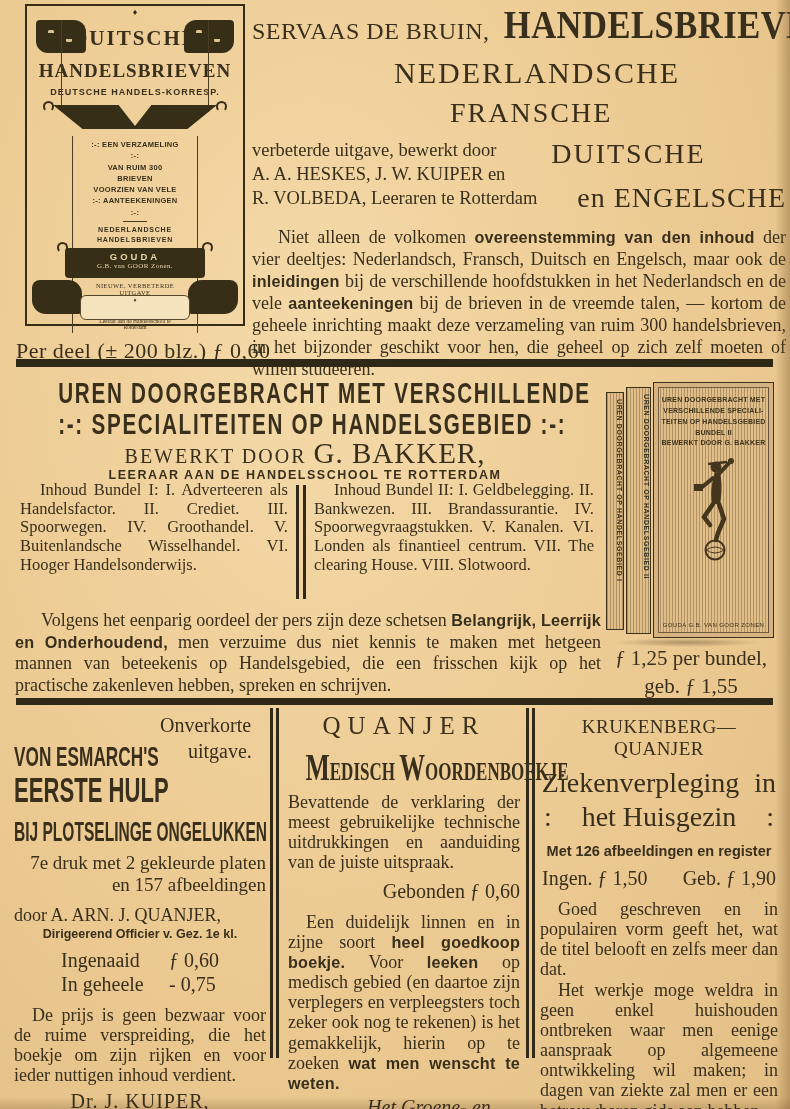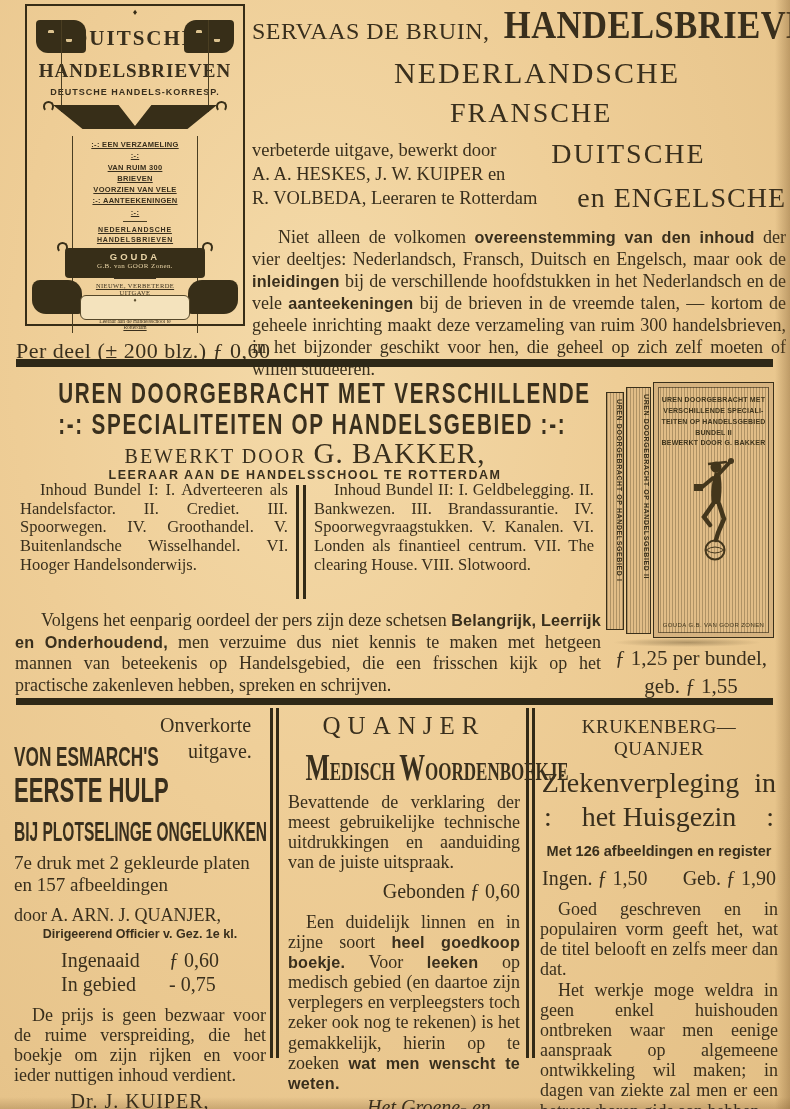--- a/index.html
+++ b/index.html
@@ -29,21 +29,21 @@
   .c-line{position:absolute;top:14px;width:1px;height:92px;background:#4a3e22;}
   .c-line.l{left:34px;} .c-line.r{right:34px;}
   .c-title1{margin-top:20px;text-align:center;font-weight:bold;font-size:21px;letter-spacing:2px;}
   .c-title2{margin-top:9px;text-align:center;font-weight:bold;font-size:19px;letter-spacing:1px;}
   .c-sub{margin-top:5px;text-align:center;font-family:"Liberation Sans",sans-serif;font-weight:bold;font-size:9px;letter-spacing:1px;}
   .c-band-row{position:relative;height:26px;margin-top:8px;}
   .c-band{margin:0 auto;width:164px;height:24px;background:#372e18;
     clip-path:polygon(0 0,40% 0,50% 88%,60% 0,100% 0,82% 100%,18% 100%);}
   .c-curl{position:absolute;width:11px;height:11px;border:2px solid #372e18;border-radius:50%;border-bottom-color:transparent;}
   .c-curl.a{left:16px;top:-4px;} .c-curl.b{right:16px;top:-4px;transform:scaleX(-1);}
-  .c-mid{width:126px;margin:5px auto 0;border-left:1px solid #4a3e22;border-right:1px solid #4a3e22;padding:3px 18px;text-align:center;text-decoration:underline;}
+  .c-mid{width:126px;margin:5px auto 0;border-left:1px solid #4a3e22;border-right:1px solid #4a3e22;padding:3px 18px;text-align:center;}
   .c-blurb{font-family:"Liberation Sans",sans-serif;font-weight:bold;font-size:7.5px;line-height:1.5;letter-spacing:.3px;}
   .c-rule{width:24px;height:1px;background:#4a3e22;margin:3px auto;}
   .c-series{font-family:"Liberation Sans",sans-serif;font-weight:bold;font-size:7px;line-height:1.45;letter-spacing:.8px;}
   .c-door{font-size:5.5px;margin-top:2px;letter-spacing:1px;}
   .c-author{font-weight:bold;font-size:11.5px;letter-spacing:1px;margin-top:2px;}
   .c-edition{font-size:6.5px;margin-top:3px;letter-spacing:.4px;}
   .c-bewerkt{font-size:5.5px;margin-top:3px;letter-spacing:.6px;}
   .c-editor{font-weight:bold;font-size:10.5px;margin-top:1px;letter-spacing:1px;}
   .c-editorsub{font-size:5.5px;margin-top:1px;}
   .c-bottom{position:absolute;left:0;right:0;bottom:4px;height:72px;}
@@ -114,21 +114,21 @@
   .c1{left:14px;width:252px;}
   .c2{left:288px;width:232px;}
   .c3{left:540px;width:238px;}
   .cond{font-family:"Liberation Sans",sans-serif;font-weight:bold;white-space:nowrap;}
   .c1-head{display:flex;justify-content:space-between;align-items:flex-end;}
   .c1-brand{font-size:21px;transform:scale(.82,1.35);transform-origin:left top;margin-top:6px;width:142px;}
   .c1-note{font-size:20px;line-height:1.3;width:106px;}
   .c1-note .l2{padding-left:28px;}
   .c1-t1{font-size:26px;transform:scale(.85,1.35);transform-origin:left top;margin-top:6px;}
   .c1-t2{font-size:21px;transform:scale(.74,1.35);transform-origin:left top;margin-top:14px;}
-  .c1-sub{text-align:left;font-size:19px;line-height:1.15;margin-top:13px;}
+  .c1-sub{text-align:right;font-size:19px;line-height:1.15;margin-top:13px;}
   .c1-by{text-align:left;font-size:18px;margin-top:9px;}
   .c1-bysub{text-align:center;font-family:"Liberation Sans",sans-serif;font-weight:bold;font-size:12.5px;margin-top:1px;}
   .c1-prices{width:max-content;margin:7px auto 0;font-size:20px;line-height:1.22;}
   .c1-price-row{display:flex;}
   .c1-price-row .lab{width:108px;}
   .c1-para{font-size:18px;line-height:1.1;text-align:justify;text-indent:18px;margin-top:10px;}
   .c1-sig{text-align:center;font-size:20px;letter-spacing:1px;margin-top:4px;}
   .c2-head{text-align:center;font-size:25px;letter-spacing:7px;}
   .c2-title{text-align:center;font-weight:bold;font-size:20px;white-space:nowrap;line-height:30px;
     transform:scale(.85,1.28);transform-origin:center top;margin-top:8px;}
@@ -288,21 +288,21 @@
       <div>en 157 afbeeldingen</div>
     </div>
     <div class="c1-by">door A. ARN. J. QUANJER,</div>
     <div class="c1-bysub">Dirigeerend Officier v. Gez. 1e kl.</div>
     <div class="c1-prices">
       <div class="c1-price-row">
         <span class="lab">Ingenaaid</span>
         <span>ƒ 0,60</span>
       </div>
       <div class="c1-price-row">
-        <span class="lab">In gebied</span>
+        <span class="lab">In geheele</span>
         <span>- 0,75</span>
       </div>
     </div>
     <p class="c1-para">De prijs is geen bezwaar voor de ruime verspreiding, die het boekje om zijn rijken en voor ieder nuttigen inhoud verdient.</p>
     <div class="c1-sig">Dr. J. KUIPER,</div>
 
   </div>
 
   <div class="s3c c2">
     <div class="c2-head">QUANJER</div>

